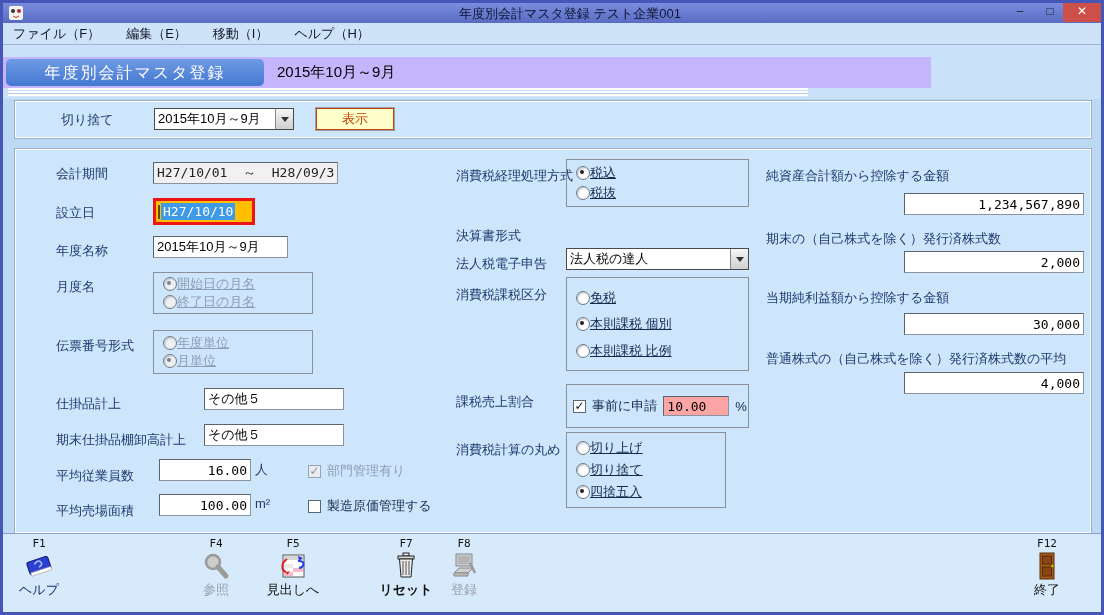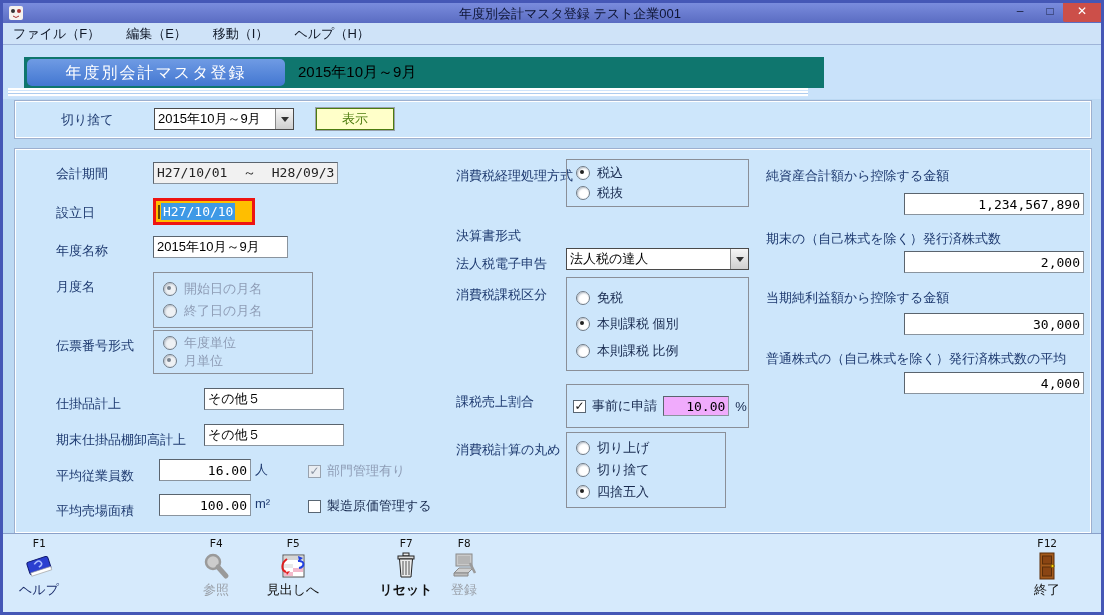--- a/index.html
+++ b/index.html
@@ -12,64 +12,64 @@
   .tb-btn{position:absolute;top:0;height:19px;line-height:17px;text-align:center;font-size:12px;color:#1a2142;cursor:pointer;}
   .tb-min{right:68px;width:26px;}
   .tb-max{right:38px;width:26px;}
   .tb-close{right:0;width:38px;background:#cc4f49;color:#fff;font-weight:bold;border-bottom-left-radius:2px;}
   
   .menubar{position:absolute;top:20px;left:0;right:0;height:22px;background:#cfe3f8;border-bottom:1px solid #9fb4d8;
            box-sizing:border-box;display:flex;align-items:center;padding-left:10px;gap:26px;font-size:13px;color:#101828;}
   .menu-item{cursor:pointer;white-space:nowrap;}
   
   .header{position:absolute;top:42px;left:0;right:0;height:54px;background:#c9e2fa;}
-  .header-white{position:absolute;left:21px;top:12px;width:800px;height:31px;background:#0f766e;}
+  .header-white{position:absolute;left:0;top:12px;width:928px;height:31px;background:#c4b5fd;}
   .header-stripes{position:absolute;left:5px;top:43px;width:800px;height:9px;
       background:repeating-linear-gradient(180deg,#ffffff 0 2px,#cfe4fa 2px 3px,#ffffff 3px 5px,#aeccee 5px 6px);}
   .header-tab{position:absolute;left:3px;top:2px;width:258px;height:27px;border-radius:5px;
       background:linear-gradient(#6f9be4,#4377d1);color:#fff;font-size:16px;line-height:27px;text-align:center;letter-spacing:2px;}
   .header-period{position:absolute;left:274px;top:6px;font-size:15px;color:#000;}
   
   .panel{position:absolute;background:#cde6fb;border:1px solid #9db0cf;box-shadow:inset 1px 1px 0 #ffffff,inset -1px -1px 0 #ffffff;}
   #panel-fiscal{left:11px;top:97px;width:1076px;height:37px;}
   #panel-main{left:11px;top:145px;width:1076px;height:384px;}
   .lbl{position:absolute;color:#1e3a70;font-size:13px;white-space:nowrap;}
   
   .field{position:absolute;box-sizing:border-box;background:#fff;border:1px solid #8a949e;
          border-top-color:#5a646e;border-left-color:#5a646e;font-size:13px;padding:0 3px;font-family:inherit;color:#000;}
   input.field{outline:none;}
   .mono{font-family:"DejaVu Sans Mono",monospace;}
   .num{text-align:right;}
   .ro{background:#f1f1f1;text-align:center;color:#222;}
-  .ifield{box-sizing:border-box;background:#f0abfc;border:1px solid #8a949e;border-top-color:#5a646e;border-left-color:#5a646e;
-          font-size:13px;padding:0 3px;text-align:right;font-family:"DejaVu Sans Mono",monospace;outline:none;}
+  .ifield{box-sizing:border-box;background:#fca5a5;border:1px solid #8a949e;border-top-color:#5a646e;border-left-color:#5a646e;
+          font-size:13px;padding:0 3px;text-align:left;font-family:"DejaVu Sans Mono",monospace;outline:none;}
   
   .combo{position:absolute;box-sizing:border-box;background:#fff;border:1px solid #4a4a4a;display:flex;align-items:stretch;font-size:13px;cursor:pointer;}
   .combo-text{flex:1;padding:1px 3px;white-space:nowrap;overflow:hidden;color:#000;}
   .combo-btn{width:17px;background:linear-gradient(#f6f6f6,#cfcfcf);border-left:1px solid #888;display:flex;align-items:center;justify-content:center;}
   .tri{width:0;height:0;border-left:4px solid transparent;border-right:4px solid transparent;border-top:5px solid #333;}
   
   .gbox{position:absolute;box-sizing:border-box;border:1px solid #8a8f98;display:flex;flex-direction:column;
         justify-content:space-evenly;padding:2px 4px 2px 9px;}
-  .grow{display:flex;align-items:center;gap:7px;font-size:13px;color:#17294e;white-space:nowrap;}
+  .grow{display:flex;align-items:center;font-size:13px;color:#17294e;white-space:nowrap;text-decoration:underline;}
   .grow.dis{color:#8e9cb5;}
   .radio{width:12px;height:12px;border-radius:50%;background:#fff;border:1px solid #6f7b87;
          box-shadow:inset 1px 1px 2px #b4bcc6;position:relative;flex:none;}
   .radio.checked::after{content:"";position:absolute;left:3px;top:3px;width:4px;height:4px;border-radius:50%;background:#222;}
   .radio.dis{background:#eef1f4;}
   .radio.dis.checked::after{background:#79838f;}
   .checkbox{width:13px;height:13px;box-sizing:border-box;background:#fff;border:1px solid #596673;
             display:inline-flex;align-items:center;justify-content:center;font-size:12px;line-height:1;color:#111;flex:none;}
   .checkbox.checked::after{content:"✓";font-weight:bold;}
   .checkbox.dis{background:#e9edf2;color:#8a94a2;border-color:#98a2ae;}
   .cbrow{position:absolute;display:flex;align-items:center;gap:6px;font-size:13px;}
   .cbrow.dis{color:#8e9cb5;}
   
   .btn-display{position:absolute;box-sizing:border-box;background:#ffffc9;border:1px solid;
-      border-color:#fffdе8 #8f8f8f #8f8f8f #fffde8;box-shadow:0 0 0 1px #97a0ac;color:#4d7c0f;font-size:13px;
+      border-color:#fffdе8 #8f8f8f #8f8f8f #fffde8;box-shadow:0 0 0 1px #97a0ac;color:#c2410c;font-size:13px;
       text-align:center;line-height:20px;cursor:default;}
   
   .est-field{position:absolute;box-sizing:border-box;border:3px solid #ee1411;background:#ffbe00;display:flex;align-items:center;padding-left:2px;}
   .est-caret{width:2px;height:14px;background:#6b4a00;margin-right:1px;flex:none;}
   .est-sel{background:#3e99e6;color:#fff;font-size:13px;font-family:"DejaVu Sans Mono",monospace;padding:1px 2px;white-space:nowrap;}
   
   .toolbar{position:absolute;left:0;right:0;top:530px;bottom:0;background:#d6eafc;border-top:1px solid #8aa0c8;}
   .fbtn{position:absolute;top:3px;text-align:center;cursor:pointer;}
   .fkey{font-size:11px;color:#111;font-family:"DejaVu Sans Mono",monospace;}
   .ficon{display:block;margin:1px auto 0;width:30px;height:30px;}
@@ -132,21 +132,21 @@
     <div class="lbl" style="left:41px;top:55px;">設立日</div>
     <div class="est-field" style="left:138px;top:49px;width:102px;height:27px;">
       <span class="est-caret"></span>
       <span class="est-sel">H27/10/10</span>
     </div>
 
     <div class="lbl" style="left:41px;top:93px;">年度名称</div>
     <input class="field" style="left: 138px; top: 87px; width: 135px; height: 22px;" value="2015年10月～9月">
 
     <div class="lbl" style="left:41px;top:129px;">月度名</div>
-    <div class="gbox" style="left:138px;top:123px;width:160px;height:56px;">
+    <div class="gbox" style="left:138px;top:123px;width:160px;height:42px;">
       <div class="grow dis">
         <span class="radio dis checked"></span>
         <span>開始日の月名</span>
       </div>
       <div class="grow dis">
         <span class="radio dis"></span>
         <span>終了日の月名</span>
       </div>
     </div>
 

